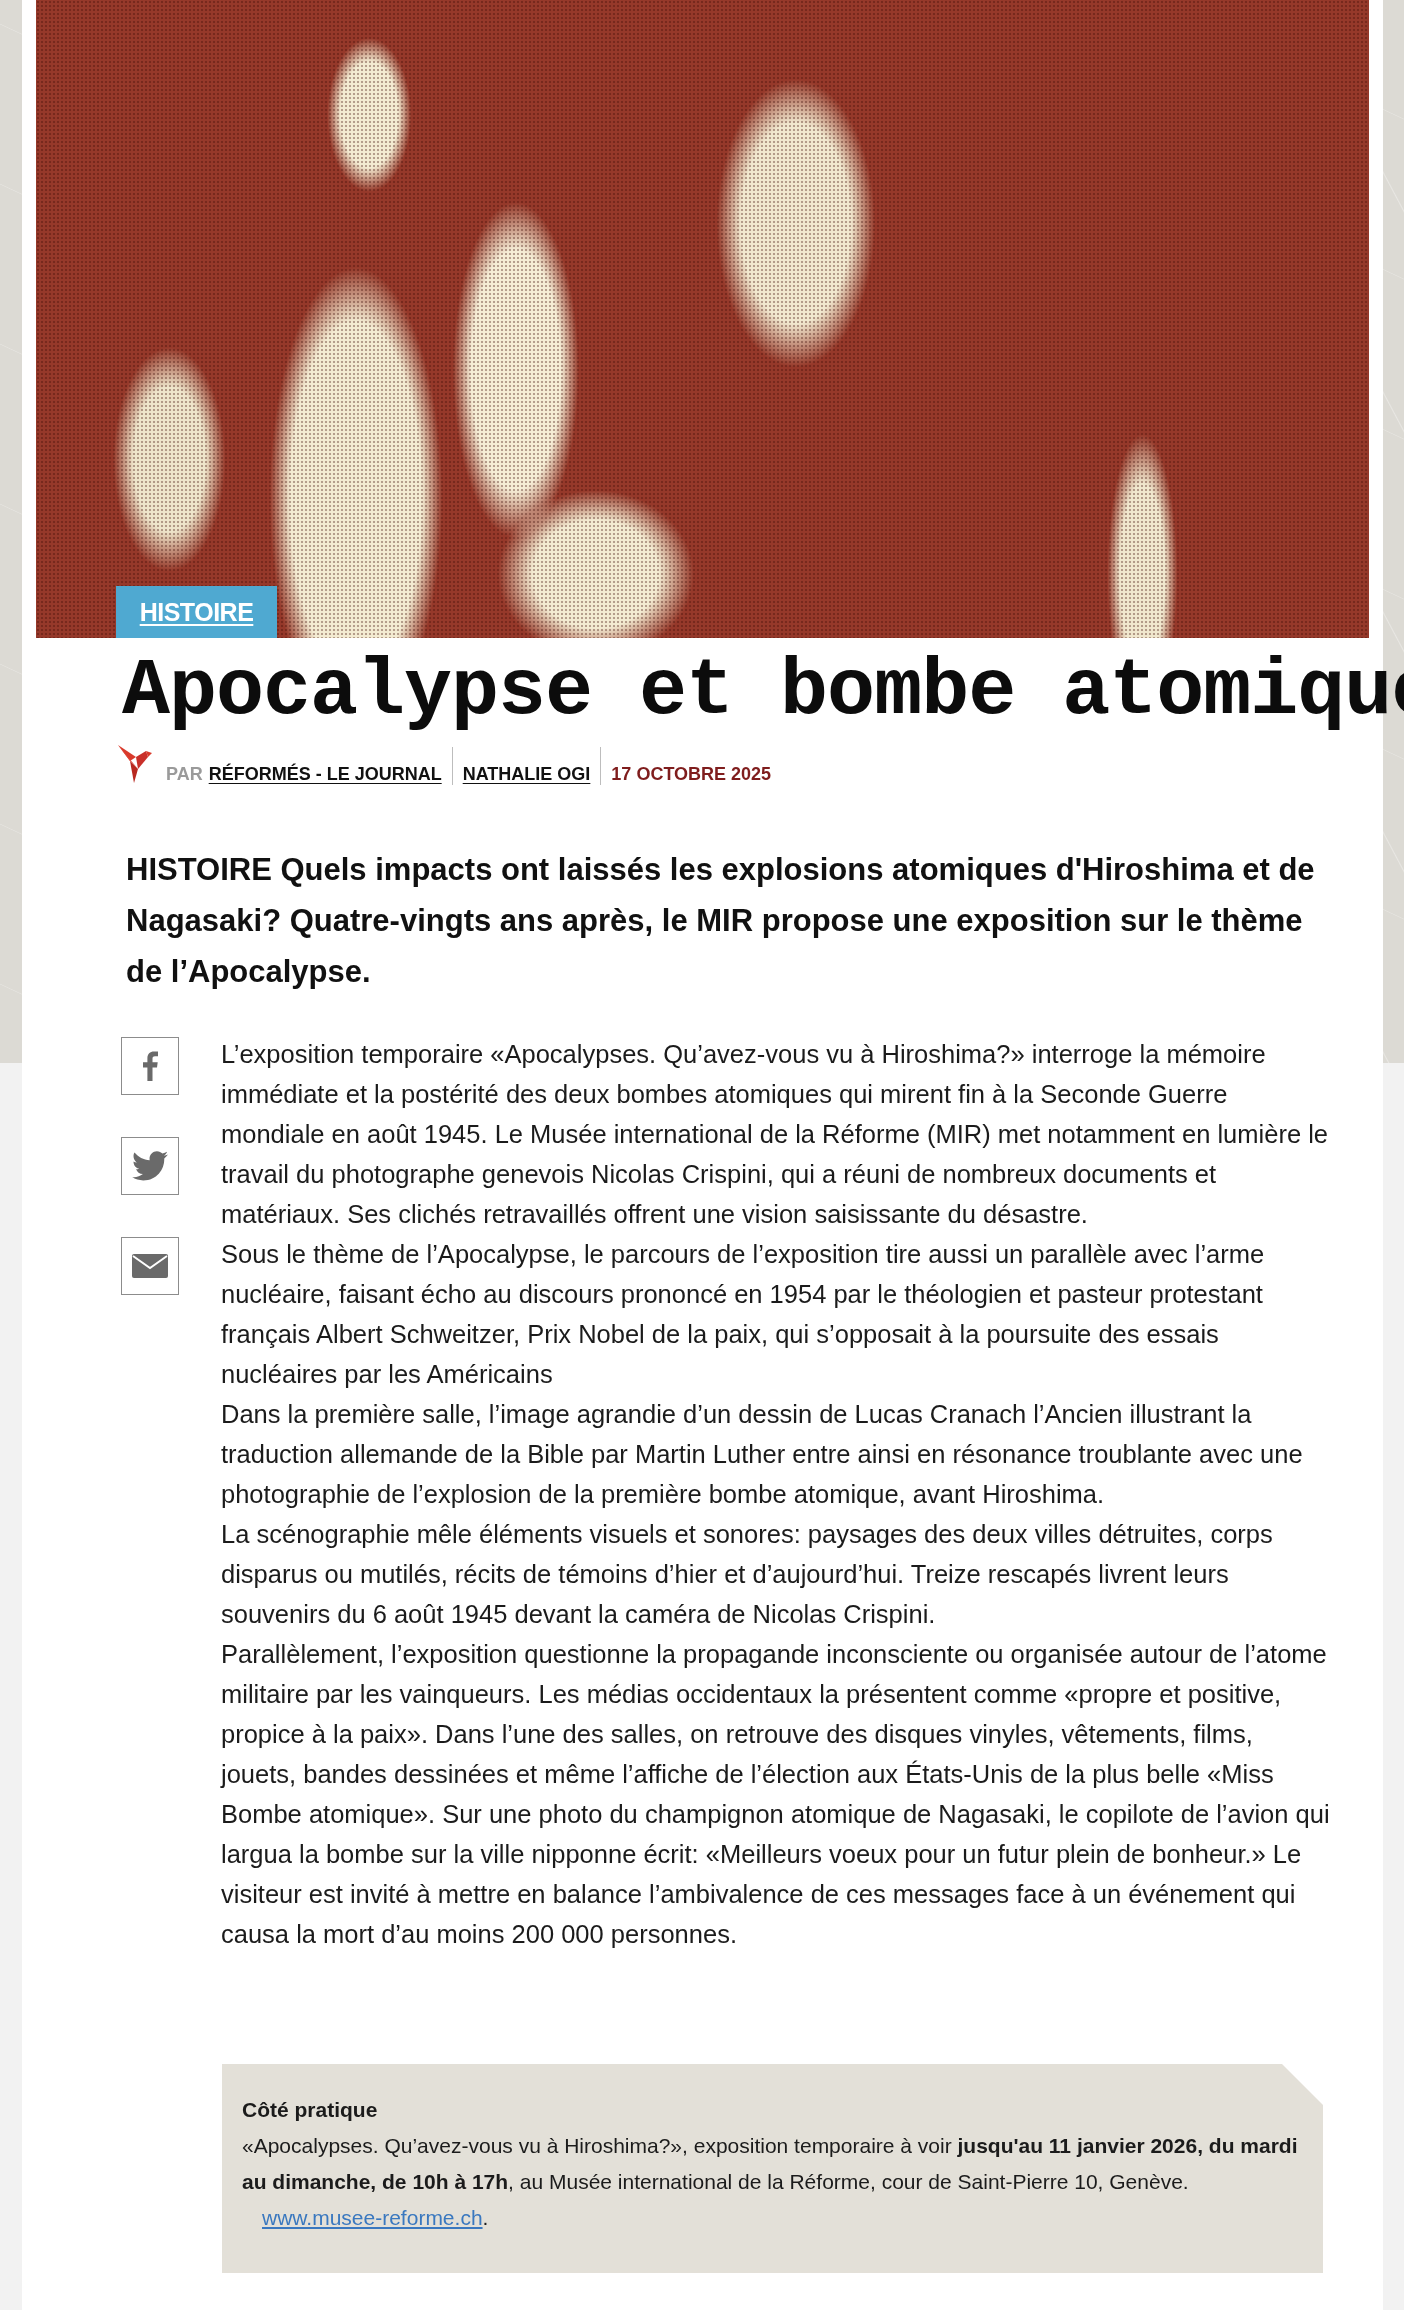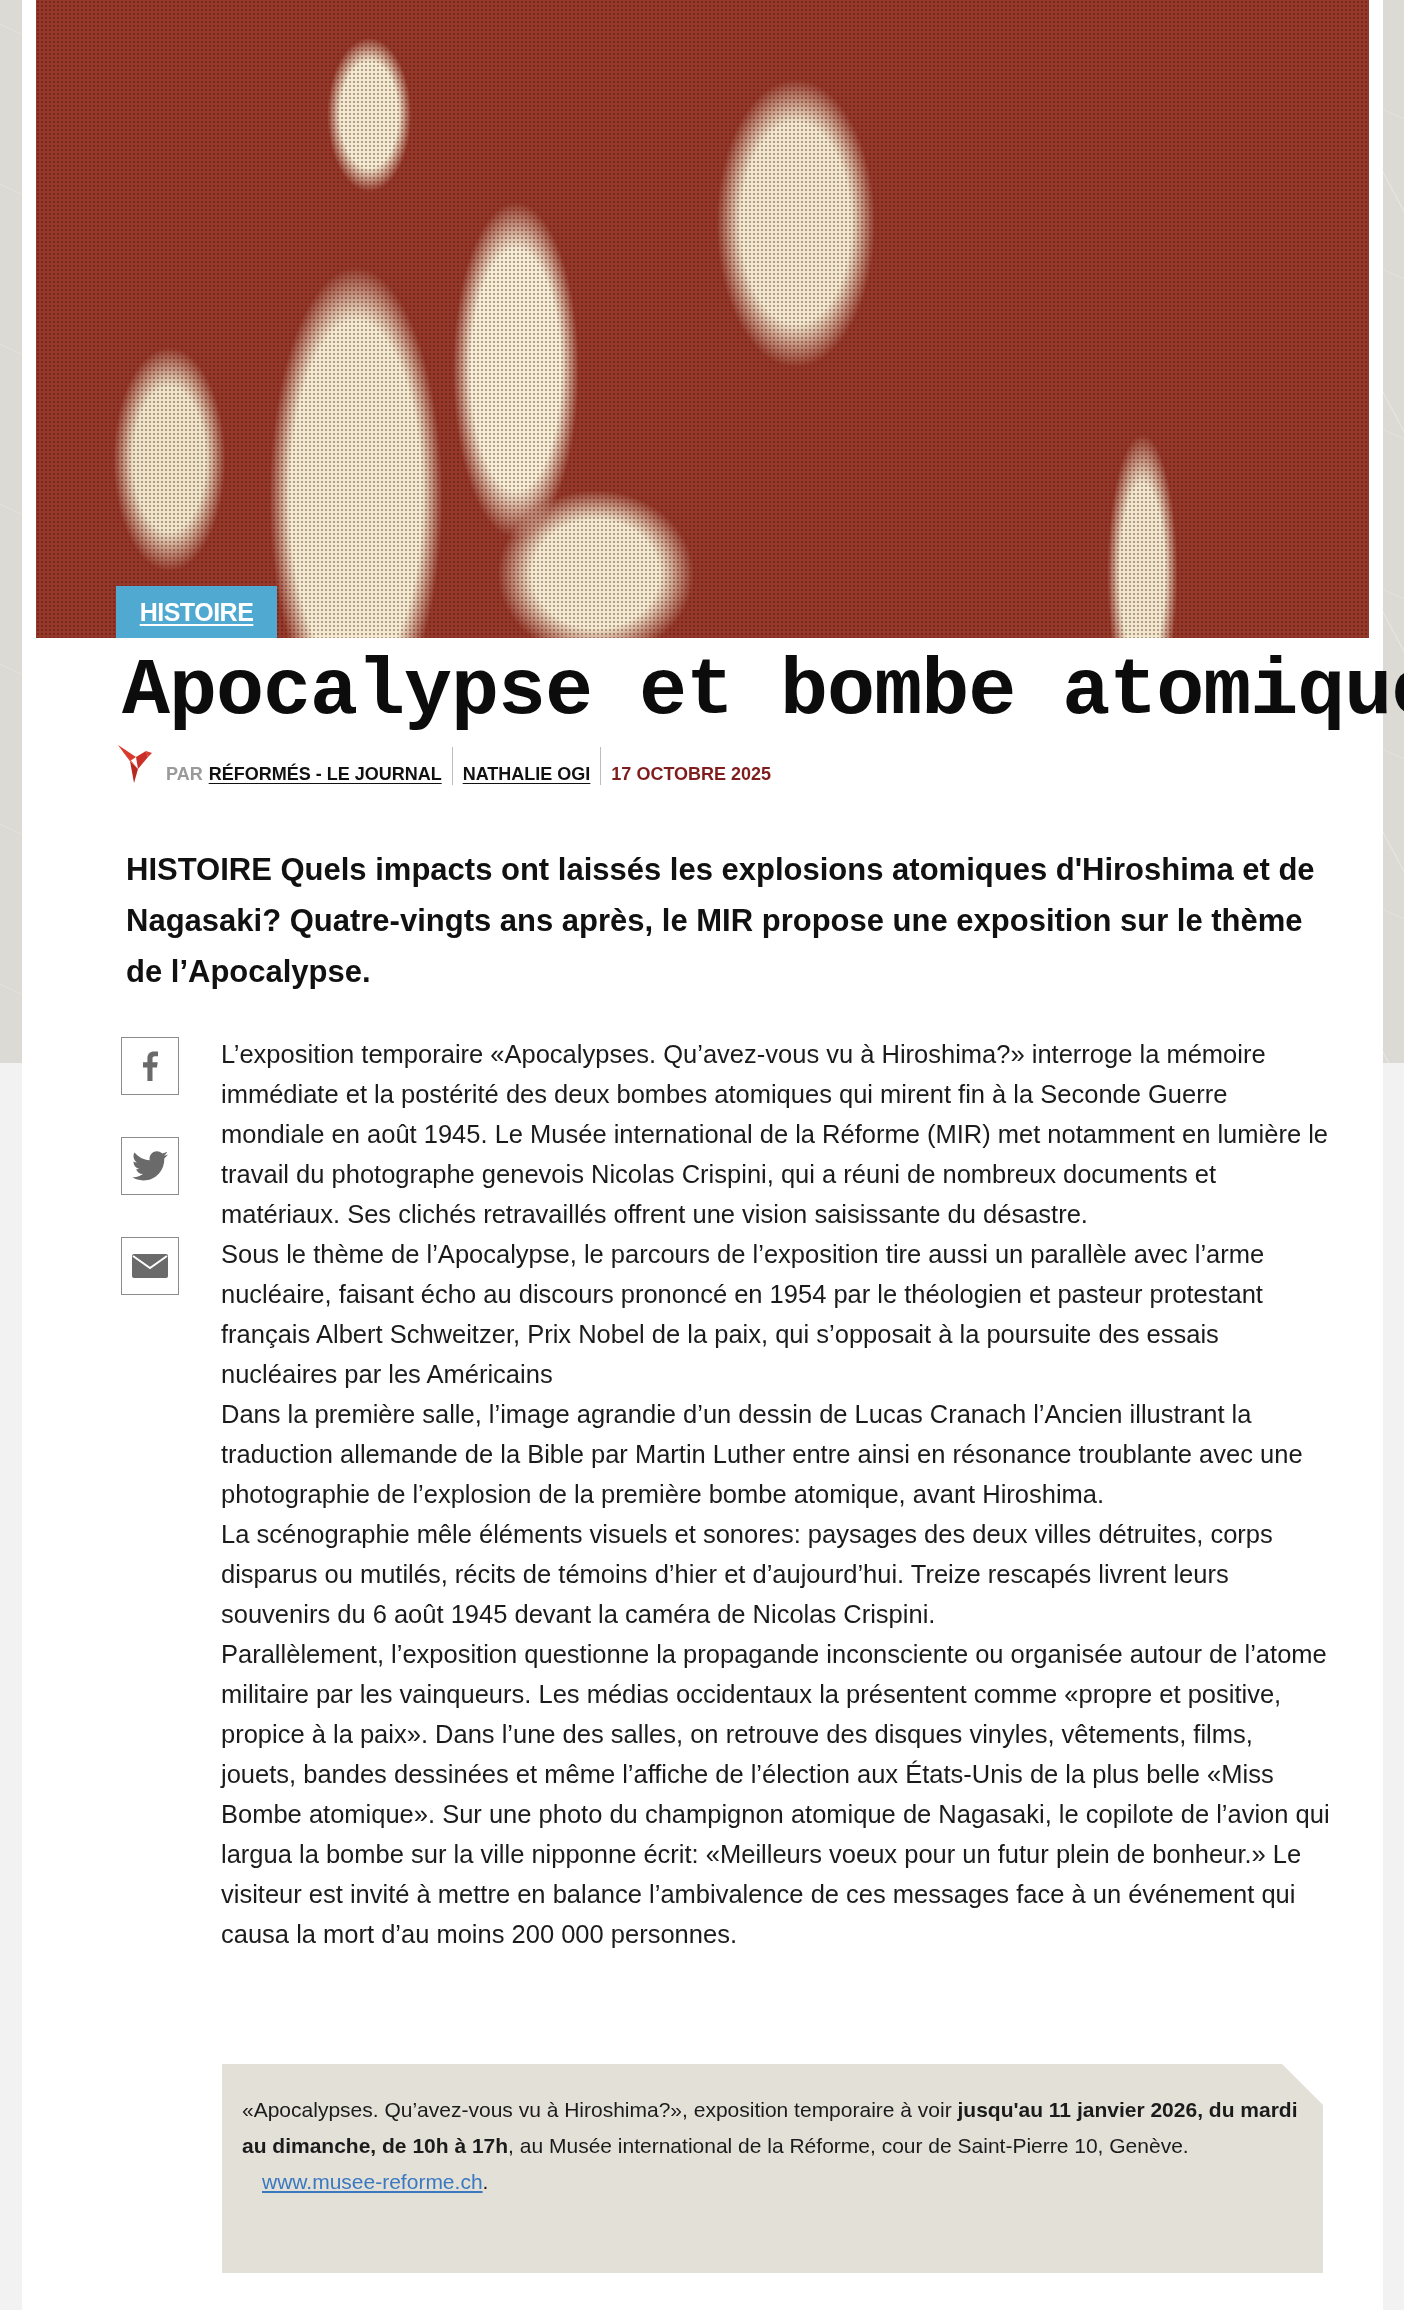--- a/index.html
+++ b/index.html
@@ -144,15 +144,16 @@
 
 <div class="body-text">
   <p>L’exposition temporaire «Apocalypses. Qu’avez-vous vu à Hiroshima?» interroge la mémoire immédiate et la postérité des deux bombes atomiques qui mirent fin à la Seconde Guerre mondiale en août 1945. Le Musée international de la Réforme (MIR) met notamment en lumière le travail du photographe genevois Nicolas Crispini, qui a réuni de nombreux documents et matériaux. Ses clichés retravaillés offrent une vision saisissante du désastre.</p>
   <p>Sous le thème de l’Apocalypse, le parcours de l’exposition tire aussi un parallèle avec l’arme nucléaire, faisant écho au discours prononcé en 1954 par le théologien et pasteur protestant français Albert Schweitzer, Prix Nobel de la paix, qui s’opposait à la poursuite des essais nucléaires par les Américains</p>
   <p>Dans la première salle, l’image agrandie d’un dessin de Lucas Cranach l’Ancien illustrant la traduction allemande de la Bible par Martin Luther entre ainsi en résonance troublante avec une photographie de l’explosion de la première bombe atomique, avant Hiroshima.</p>
   <p>La scénographie mêle éléments visuels et sonores: paysages des deux villes détruites, corps disparus ou mutilés, récits de témoins d’hier et d’aujourd’hui. Treize rescapés livrent leurs souvenirs du 6 août 1945 devant la caméra de Nicolas Crispini.</p>
   <p>Parallèlement, l’exposition questionne la propagande inconsciente ou organisée autour de l’atome militaire par les vainqueurs. Les médias occidentaux la présentent comme «propre et positive, propice à la paix». Dans l’une des salles, on retrouve des disques vinyles, vêtements, films, jouets, bandes dessinées et même l’affiche de l’élection aux États-Unis de la plus belle «Miss Bombe atomique». Sur une photo du champignon atomique de Nagasaki, le copilote de l’avion qui largua la bombe sur la ville nipponne écrit: «Meilleurs voeux pour un futur plein de bonheur.» Le visiteur est invité à mettre en balance l’ambivalence de ces messages face à un événement qui causa la mort d’au moins 200 000 personnes.</p>
 </div>
 
 <div class="info-box">
+  <span class="label">Côté pratique</span>
   <span>«Apocalypses. Qu’avez-vous vu à Hiroshima?», exposition temporaire à voir </span><b>jusqu'au 11 janvier 2026, du mardi au dimanche, de 10h à 17h</b><span>, au Musée international de la Réforme, cour de Saint-Pierre 10, Genève.</span><br>
   <a href="www.musee-reforme.ch">www.musee-reforme.ch</a><span>.</span>
 </div>
 
 </body></html>

